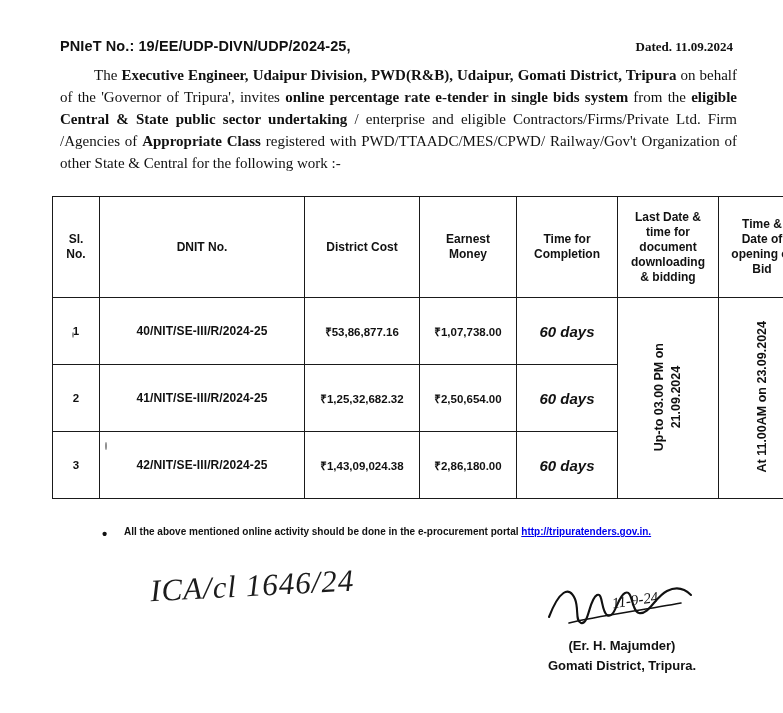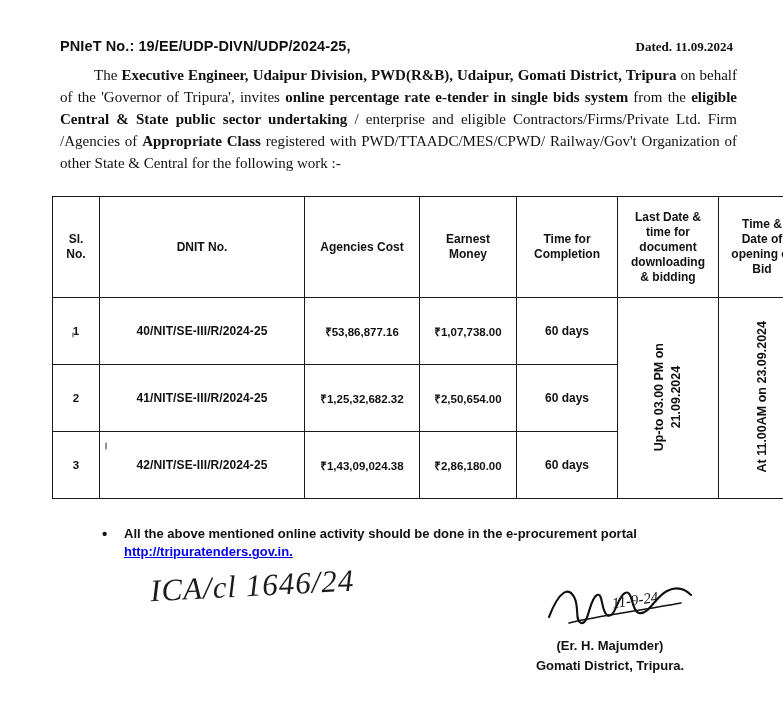--- a/index.html
+++ b/index.html
@@ -78,21 +78,21 @@
   }
   .col-sl    { width: 42px; }
   .col-dnit  { width: 200px; }
   .col-est   { width: 110px; }
   .col-earn  { width: 92px; }
   .col-time  { width: 96px; }
   .col-last  { width: 96px; }
   .col-open  { width: 82px; }
 
   td.cell-dnit { font-size: 12px; letter-spacing: 0.1px; }
-  td.cell-time { font-weight: bold; font-size: 12px; }
+  td.cell-time { font-weight: bold; font-size: 15px; font-style: italic; }
 
   .vert-cell {
     padding: 0;
     position: relative;
   }
   .vert-inner {
     writing-mode: vertical-rl;
     transform: rotate(180deg);
     display: inline-block;
     line-height: 1.35;
@@ -103,21 +103,21 @@
   }
   
   .bullets {
     margin: 26px 0 0 0;
     padding: 0 30px 0 86px;
     list-style: none;
     font-family: "Liberation Sans", sans-serif;
   }
   .bullets li {
     position: relative;
-    font-size: 13px;
+    font-size: 10px;
     font-weight: bold;
     margin-bottom: 14px;
     padding-left: 22px;
     line-height: 1.4;
   }
   .bullets li::before {
     content: "\2022";
     position: absolute;
     left: 0;
     top: -2px;
@@ -150,21 +150,21 @@
     left: 612px;
     top: 580px;
     font-family: "Liberation Serif", serif;
     font-size: 15px;
     font-style: italic;
     transform: rotate(-8deg);
   }
   
   .sign-block {
     position: absolute;
-    left: 460px;
+    left: 472px;
     top: 624px;
     width: 300px;
     text-align: center;
     font-family: "Liberation Sans", sans-serif;
     font-weight: bold;
     font-size: 13px;
     line-height: 1.55;
   }
   .speck {
     position: absolute;
@@ -187,21 +187,21 @@
   <div class="body-para">
     <span class="indent"></span><span id="para-text"><span>The </span><span class="b">Executive Engineer, Udaipur Division, PWD(R&amp;B), Udaipur, Gomati District, Tripura</span><span> on behalf of the 'Governor of Tripura', invites </span><span class="b">online percentage rate e-tender in single bids system</span><span> from the </span><span class="b">eligible Central &amp; State public sector undertaking</span><span> / enterprise and eligible Contractors/Firms/Private Ltd. Firm /Agencies of </span><span class="b">Appropriate Class</span><span> registered with PWD/TTAADC/MES/CPWD/ Railway/Gov't Organization of other State &amp; Central for the following work :-</span></span>
   </div>
 
   <table class="tender-table">
     <thead>
       <tr>
         <th class="col-sl" style="white-space:pre-line">Sl.
 No.</th>
         <th class="col-dnit" style="white-space:pre-line">DNIT No.</th>
-        <th class="col-est" style="white-space:pre-line">Agencies Cost</th>
+        <th class="col-est" style="white-space:pre-line">District Cost</th>
         <th class="col-earn" style="white-space:pre-line">Earnest
 Money</th>
         <th class="col-time" style="white-space:pre-line">Time for
 Completion</th>
         <th class="col-last" style="white-space:pre-line">Last Date &amp;
 time for
 document
 downloading
 &amp; bidding</th>
         <th class="col-open" style="white-space:pre-line">Time &amp;

